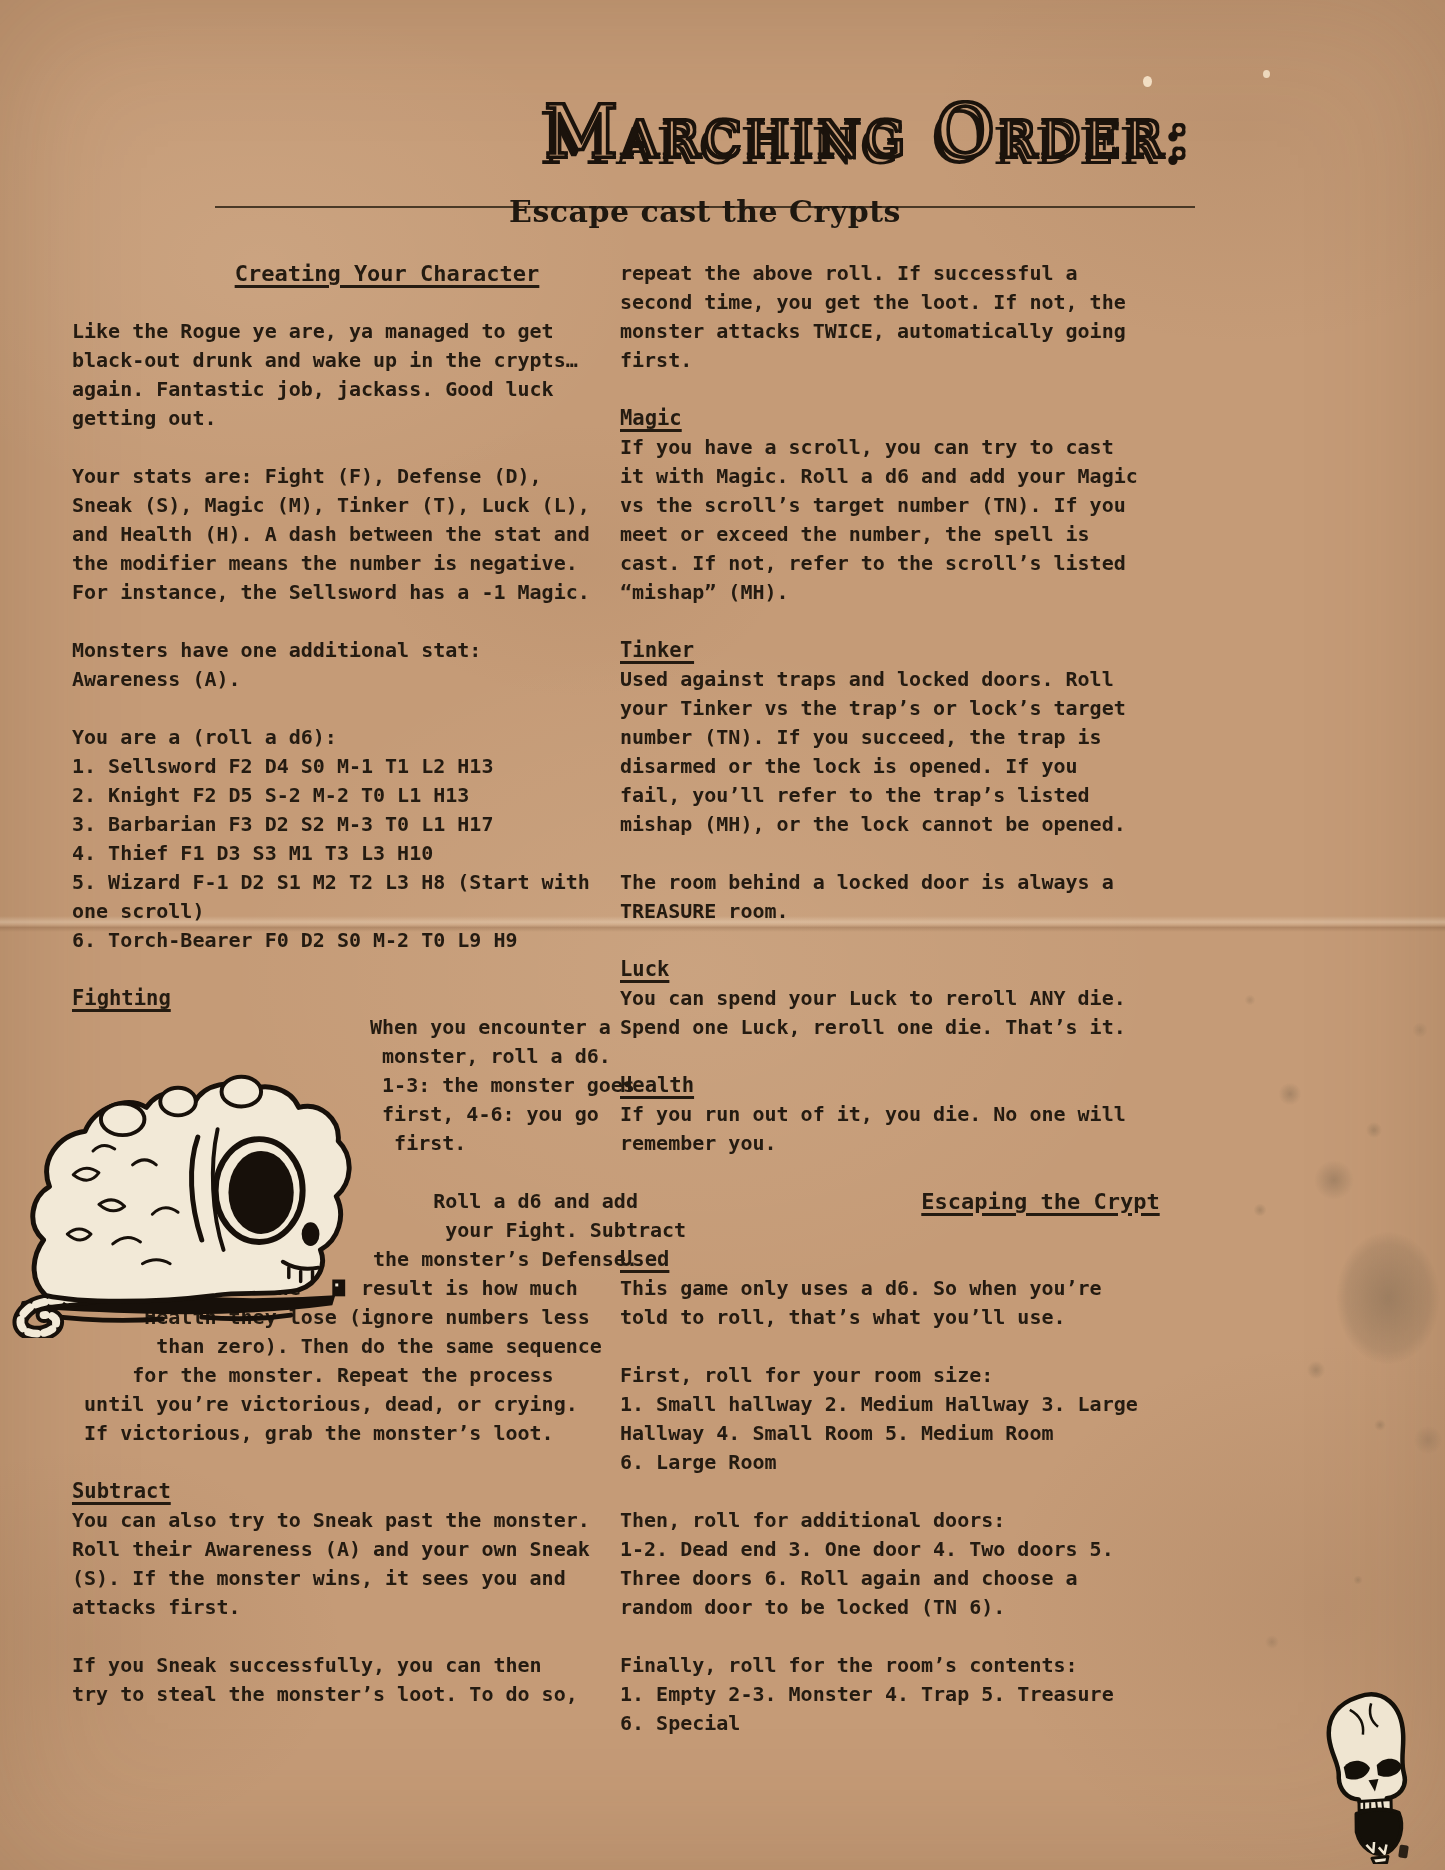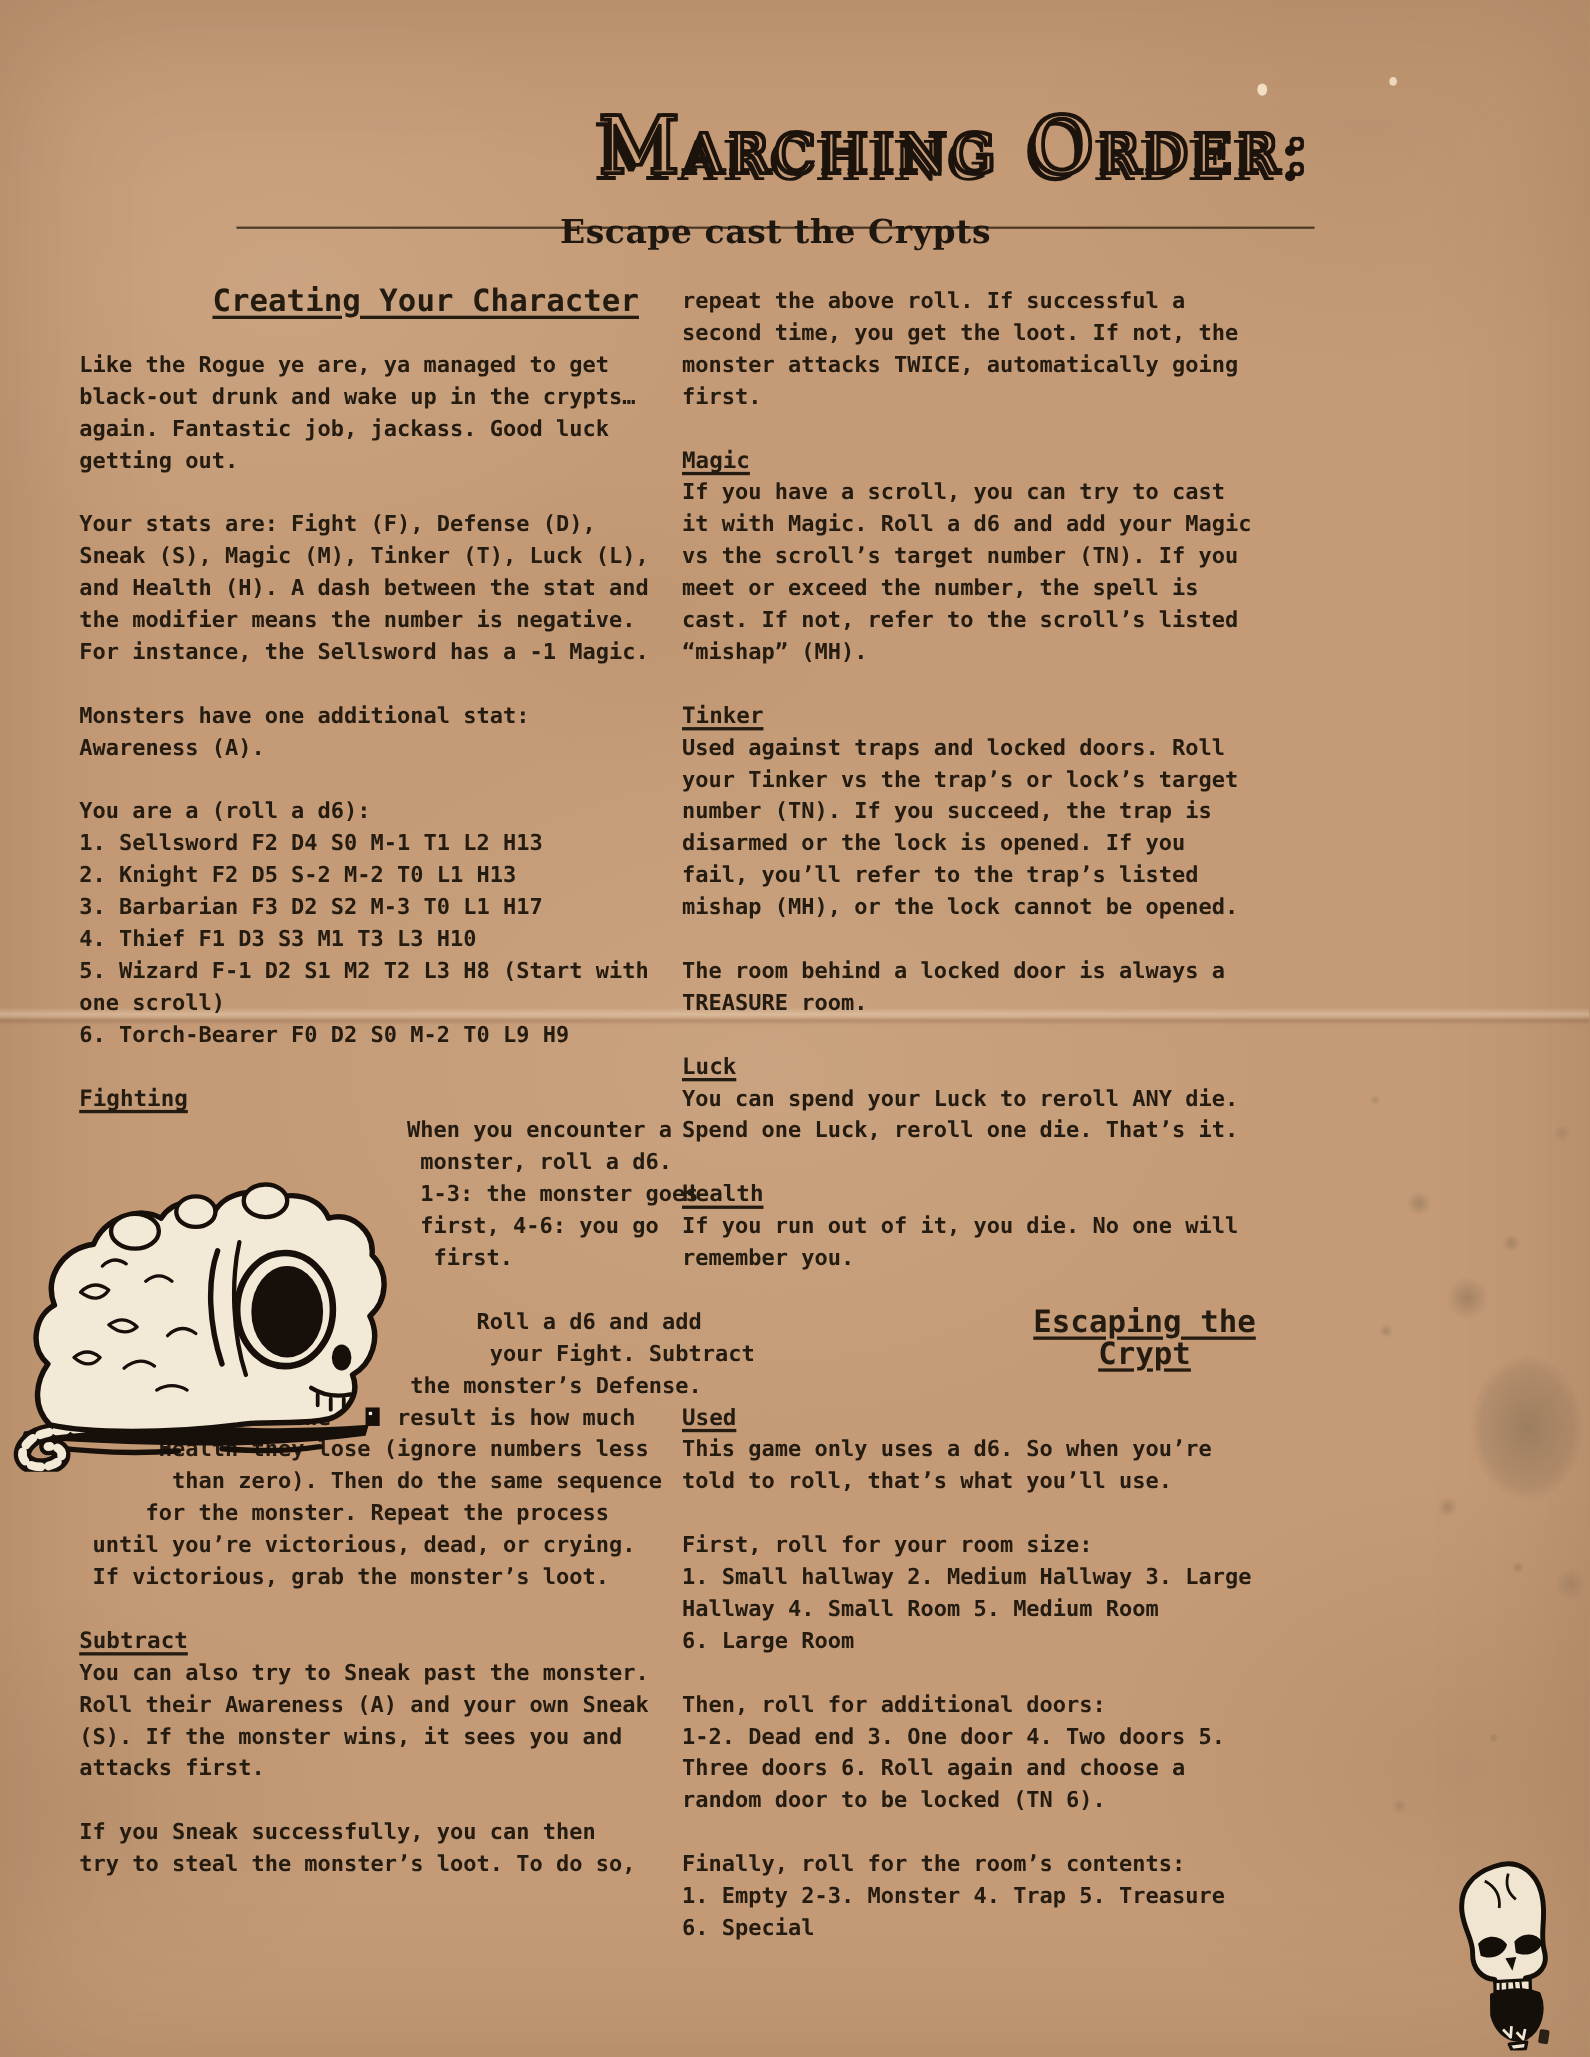--- a/index.html
+++ b/index.html
@@ -66,21 +66,21 @@
 
   .col{
     position:absolute;top:259px;
     font-weight:700;font-size:20px;line-height:29px;
     color:#241b11;
   }
   .col.left{left:72px;width:630px;}
   .col.right{left:620px;width:545px;}
   .col p{margin:0 0 29px;white-space:pre-wrap;}
   .col h3{
-    font-size:28px;line-height:29px;margin:0 0 29px;font-weight:700;
+    font-size:22px;line-height:29px;margin:0 0 29px;font-weight:700;
     text-align:center;
     text-decoration:underline;text-decoration-thickness:2.5px;text-underline-offset:4px;
   }
   .col h3.indent-right{text-align:center;padding-left:296px;margin:29px 0 29px;}
   .col h4{
     font-size:20.5px;line-height:29px;margin:29px 0 0;font-weight:700;
     text-decoration:underline;text-decoration-thickness:2.5px;text-underline-offset:4px;
   }
   .col h4.fighting-head{}
   .col p.fighting-indent{margin-left:298px;}

